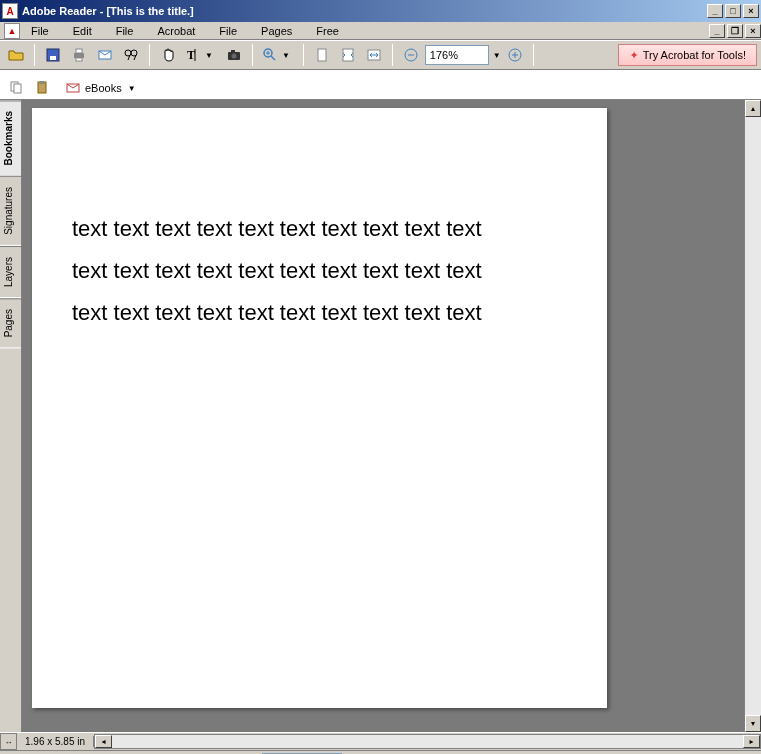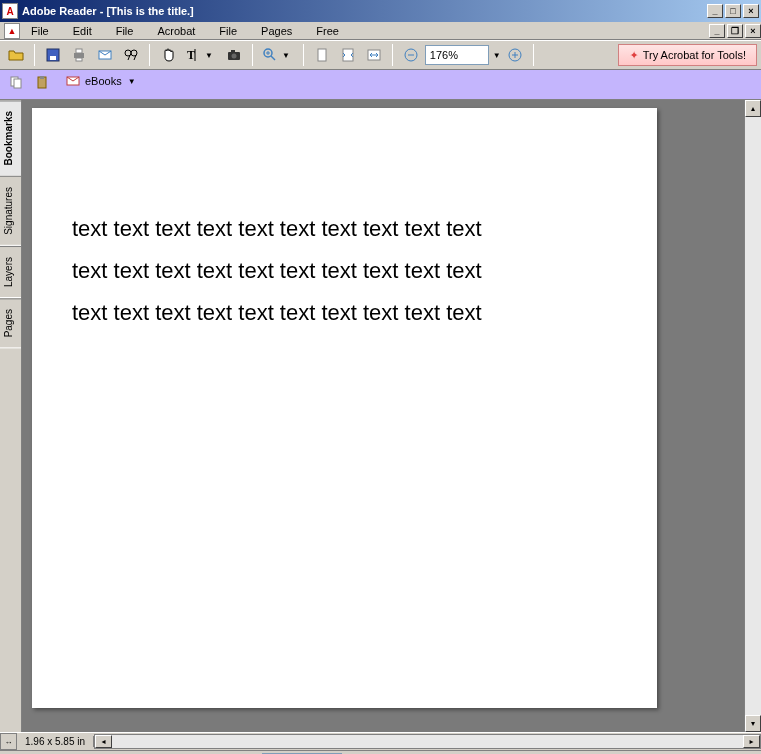--- a/index.html
+++ b/index.html
@@ -24,35 +24,35 @@
 .toolbar .sep { width: 1px; height: 22px; background: #808080; border-right: 1px solid #fff; margin: 0 4px; }
 .tbtn { width: 24px; height: 24px; border: 1px solid transparent; display: flex; align-items: center; justify-content: center; cursor: default; }
 .tbtn svg { width: 16px; height: 16px; }
 .tbtn-wide { width: auto; padding: 0 6px 0 2px; gap: 2px; }
 .zoom-box { width: 64px; height: 20px; background: #fff; border: 1px solid #7f9db9; font-size: 11px; padding: 1px 4px; }
 .drop-arrow { font-size: 8px; color: #000; margin-left: 2px; }
 .try-acrobat { background: linear-gradient(#ffe4e4, #ffc8c8); border: 1px solid #d08080; height: 22px; padding: 0 10px; display: flex; align-items: center; gap: 4px; margin-left: auto; }
 .try-acrobat .star { color: #e04040; }
 
 
-.toolbar2 { height: 30px; background: #c4b5fd; border-bottom: 1px solid #808080; display: flex; align-items: flex-start; padding: 0 4px; gap: 2px; }
+.toolbar2 { height: 30px; background: #ffffff; border-bottom: 1px solid #808080; display: flex; align-items: flex-end; padding: 0 4px; gap: 2px; }
 .ebooks { display: flex; align-items: center; gap: 4px; border: 1px solid transparent; padding: 2px 6px; }
 
 
 .main { display: flex; height: 632px; background: #808080; }
 .side-tabs { width: 22px; background: #d4d0c8; border-right: 1px solid #808080; display: flex; flex-direction: column; }
 .side-tab { writing-mode: vertical-rl; transform: rotate(180deg); padding: 10px 3px; font-size: 10px; border-bottom: 1px solid #808080; border-top: 1px solid #fff; background: #d4d0c8; cursor: default; text-align: center; }
 .side-tab.active { font-weight: bold; background: #e8e8e8; }
 
 .doc-container { flex: 1; display: flex; position: relative; background: #7a7a7a; }
 .doc-scroll { position: absolute; top: 0; right: 0; width: 17px; height: 100%; background: #d4d0c8; border-left: 1px solid #808080; display:flex; flex-direction:column; }
 .doc-scroll .sbtn { height: 17px; background: #d4d0c8; border: 1px solid #fff; border-right-color: #404040; border-bottom-color: #404040; display: flex; align-items: center; justify-content: center; font-size: 8px; }
 .doc-scroll .track { flex: 1; background: #e8e8e8; }
 
-.page { background: #fff; margin: 8px 8px 20px 10px; width: 625px; height: 600px; box-shadow: 2px 2px 4px rgba(0,0,0,0.4); padding: 100px 40px; font-family: Arial, sans-serif; font-size: 22px; color: #000; line-height: 1.9; }
+.page { background: #fff; margin: 8px 8px 20px 10px; width: 575px; height: 600px; box-shadow: 2px 2px 4px rgba(0,0,0,0.4); padding: 100px 40px; font-family: Arial, sans-serif; font-size: 22px; color: #000; line-height: 1.9; }
 
 
 .bottom1 { height: 18px; background: #d4d0c8; border-top: 1px solid #fff; display: flex; align-items: center; font-size: 10px; }
 .bottom1 .resize { width: 17px; height: 17px; border: 1px solid #808080; display:flex; align-items:center; justify-content:center; font-size:8px; }
 .bottom1 .dim { padding: 0 8px; border-right: 1px solid #808080; }
 .bottom1 .hscroll { flex: 1; background: #e8e8e8; height: 15px; border: 1px solid #808080; display: flex; }
 .bottom1 .hscroll .sbtn { width: 17px; background: #d4d0c8; border: 1px solid #fff; border-right-color: #404040; border-bottom-color: #404040; display:flex; align-items:center; justify-content:center; font-size:8px; }
 
 .bottom2 { height: 22px; background: #d4d0c8; border-top: 1px solid #808080; display: flex; align-items: center; justify-content: center; gap: 4px; }
 .navbtn { width: 20px; height: 18px; border: 1px solid transparent; display: flex; align-items: center; justify-content: center; cursor: default; font-size: 10px; color: #666; }

